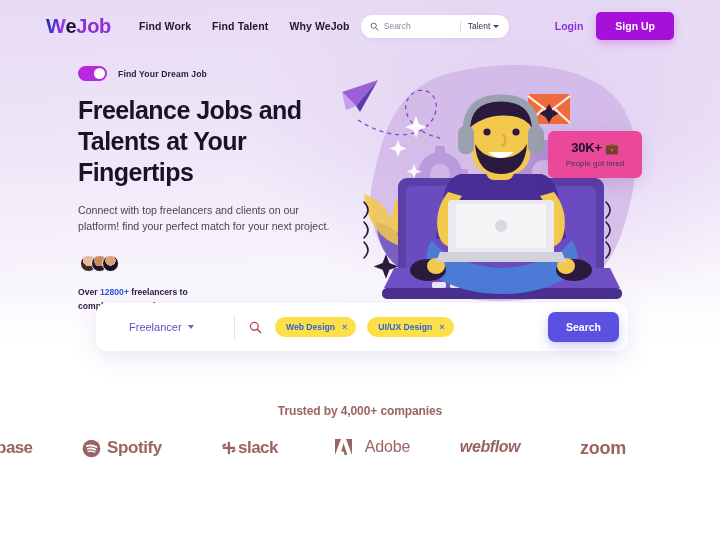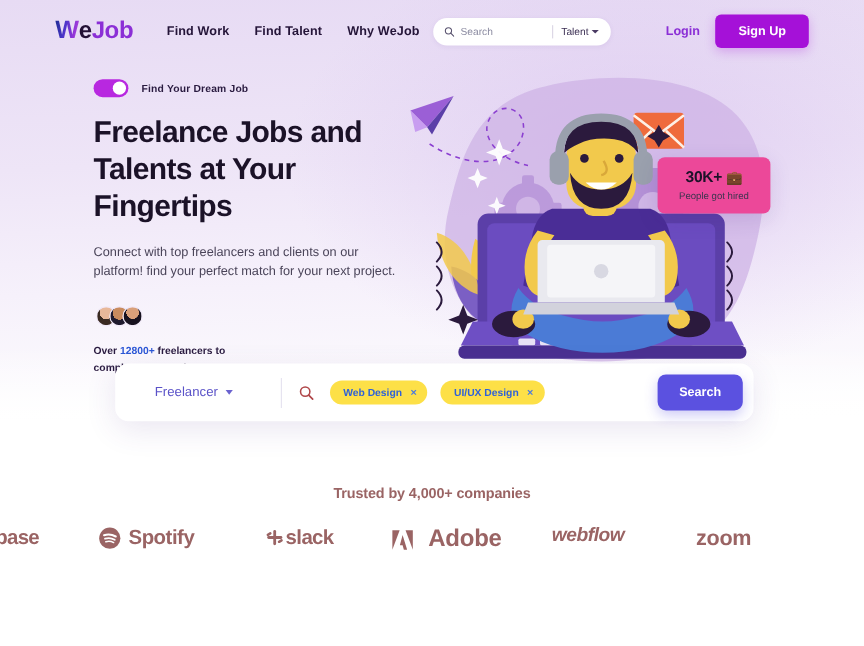--- a/index.html
+++ b/index.html
@@ -140,21 +140,21 @@
     font-size:12px; font-weight:bold; color:#9a6464; letter-spacing:-.1px;
   }
   .brands {
     position:absolute; left:0; top:438px; width:596px;
     display:flex; align-items:flex-start; justify-content:center; gap:0;
   }
   .brand { flex:0 0 auto; display:flex; align-items:center; justify-content:center; color:#9a6464; }
   .b-coinbase { width:120px; font-size:17px; font-weight:bold; letter-spacing:-.6px; }
   .b-spotify  { width:128px; font-size:17px; font-weight:bold; letter-spacing:-.4px; gap:6px; }
   .b-slack    { width:126px; font-size:17px; font-weight:bold; letter-spacing:-.5px; gap:0; }
-  .b-adobe    { width:120px; font-size:20px; font-weight:bold; letter-spacing:-.2px; gap:12px; }
+  .b-adobe    { width:120px; font-size:16px; font-weight:normal; letter-spacing:-.2px; gap:12px; }
   .b-webflow  { width:116px; font-size:16px; font-weight:bold; font-style:italic; letter-spacing:-.4px; }
   .b-zoom     { width:110px; font-size:18px; font-weight:bold; letter-spacing:-.3px; }
 </style>
 </head>
 <body>
 
 <div class="page">
 
   <div class="hero-bg"></div>
 

